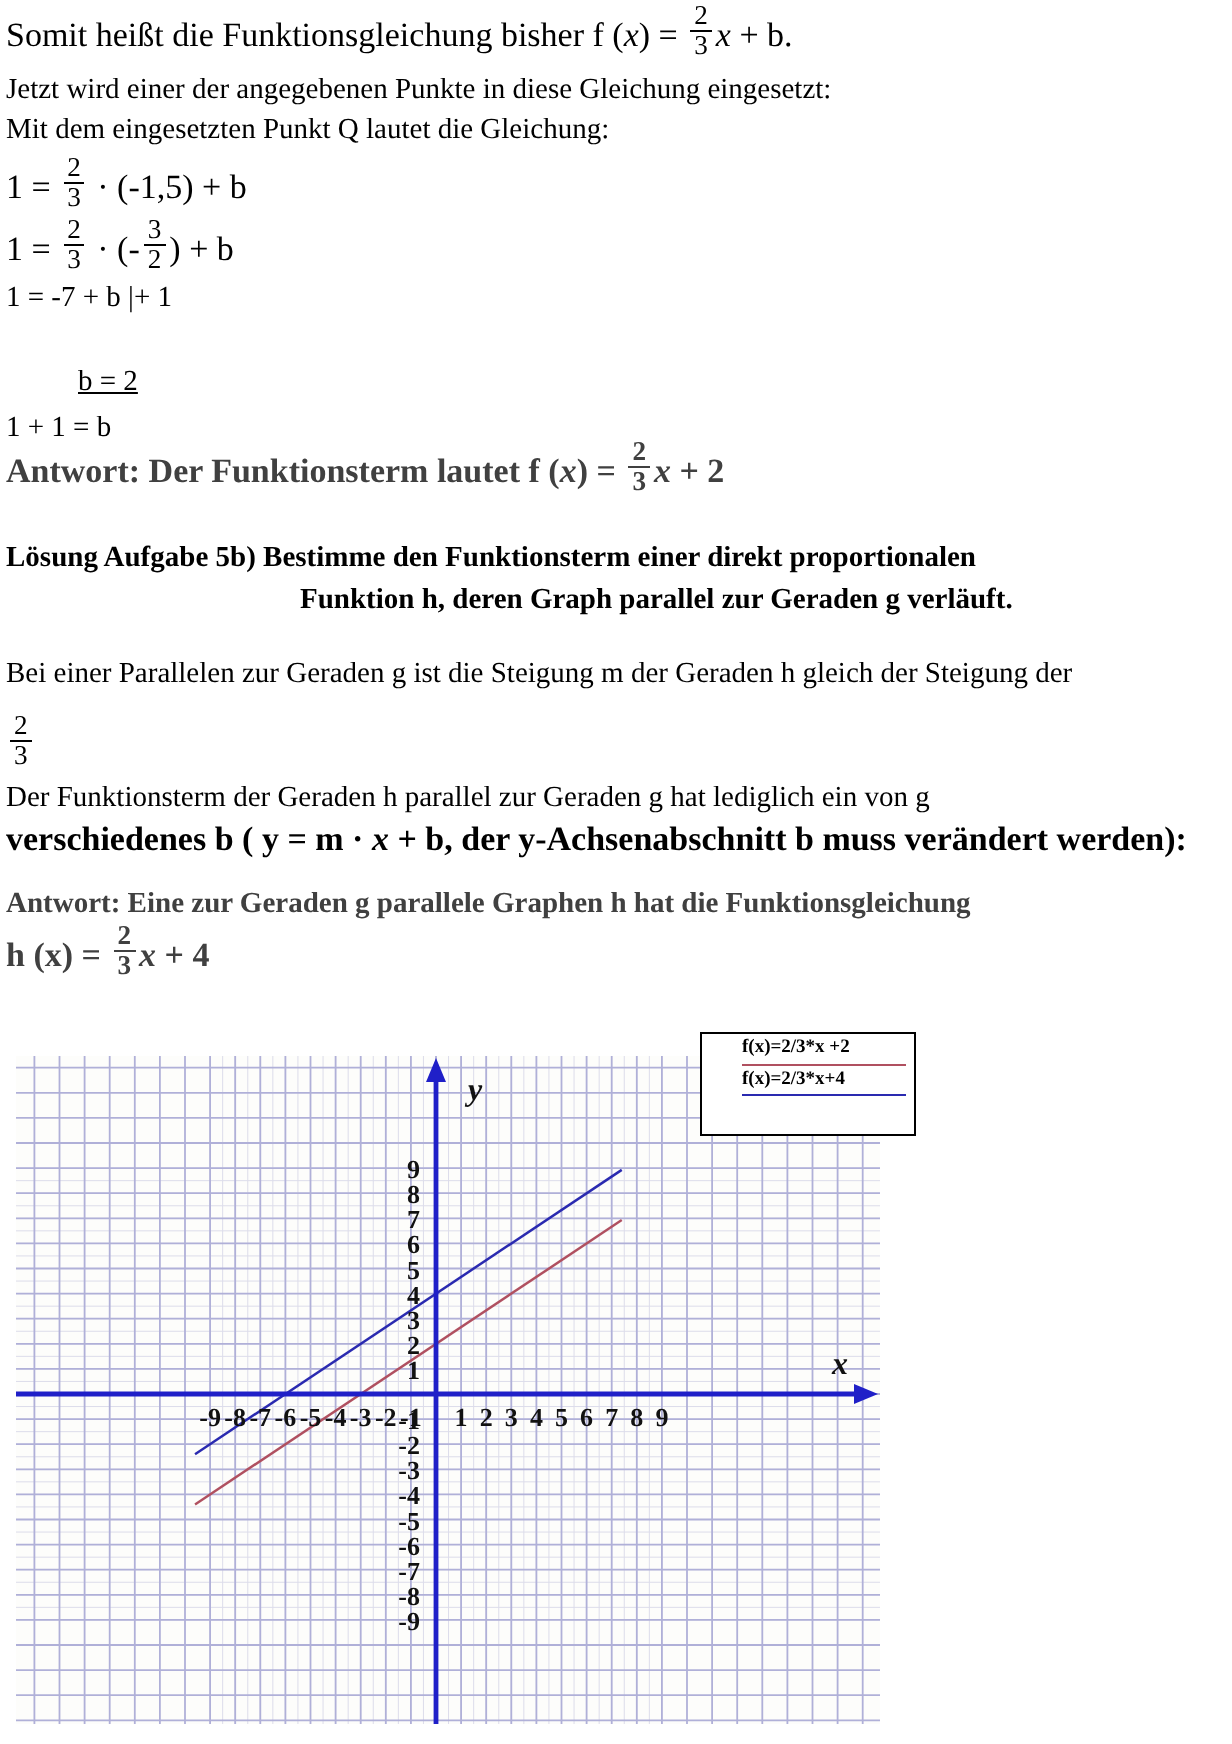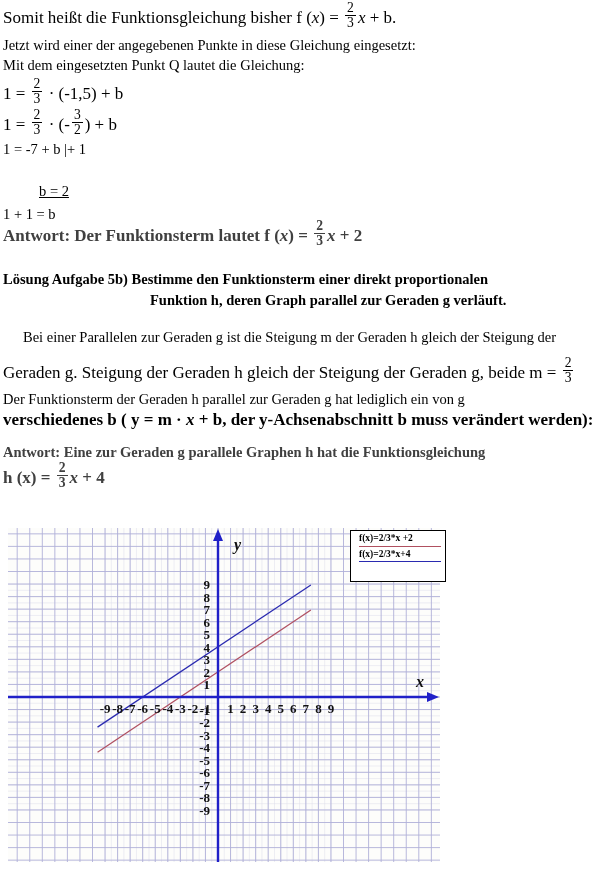--- a/index.html
+++ b/index.html
@@ -41,26 +41,26 @@
     position:absolute;
     left:8px;top:528px;
     width:432px;height:334px;
     background:#fdfdfb;
     border:0;
     overflow:hidden;
   }
   #graph svg{display:block;}
   .legendbox{
     position:absolute;
-    left:350px;top:530px;
-    width:96px;height:52px;
+    left:350px;top:516px;
+    width:108px;height:52px;
     background:#ffffff;
     border:1.5px solid #000000;
     box-sizing:border-box;
-    padding:3px 4px 0 8px;
+    padding:3px 4px 0 20px;
   }
   .legendrow{font-family:"Liberation Serif",serif;font-size:9.5px;font-weight:bold;line-height:1.0;color:#000;white-space:nowrap;}
   .legendrule{height:0;border-bottom:1.3px solid #b05060;margin:2px 0 3px 0;}
   .legendrule.blue{border-bottom-color:#2a2ab0;}
 </style>
 </head>
 <body>
 
 <div class="page">
 
@@ -87,23 +87,22 @@
   <div class="txt" style="left:3px; top:163px;margin-top:44px;">1 + 1 = b</div>
   <div class="txt ul" style="left:3px; top:184px;">b = 2</div>
 
   <div class="line-row bold red" style="left:3px; top:221px;">
     <span>Antwort: Der Funktionsterm lautet  f (</span><span class="ital">x</span><span>) = </span><span class="frac"><span class="num">2</span><span class="den">3</span></span><span class="ital">x</span><span> + 2</span>
   </div>
 
   <div class="txt bold" style="left:3px; top:272px;">Lösung Aufgabe 5b) Bestimme den Funktionsterm einer direkt proportionalen</div>
   <div class="txt bold" style="left:150px; top:293px;">Funktion h, deren Graph parallel zur Geraden g verläuft.</div>
 
-  <div class="txt" style="left:3px; top:330px;margin-left:20px;">Bei einer Parallelen zur Geraden g ist die Steigung m der Geraden h gleich der Steigung der</div>
+  <div class="txt" style="left:3px; top:330px;">Bei einer Parallelen zur Geraden g ist die Steigung m der Geraden h gleich der Steigung der</div>
   <div class="line-row" style="left:3px; top:358px;">
-    <span>Geraden g. Steigung der Geraden h gleich der Steigung der Geraden g, beide m =</span>
     <span class="frac"><span class="num">2</span><span class="den">3</span></span>
   </div>
 
   <div class="txt" style="left:3px; top:392px;">Der Funktionsterm der Geraden h parallel zur Geraden g hat  lediglich ein von g</div>
   <div class="line-row" style="left:3px; top:410px;font-weight:bold;">
     <span>verschiedenes b ( y = m · </span><span class="ital">x</span><span> + b, der y-Achsenabschnitt b muss verändert werden):</span>
   </div>
 
   <div class="txt bold red" style="left:3px; top:445px;">Antwort: Eine  zur Geraden g parallele Graphen h hat die Funktionsgleichung</div>
   <div class="line-row bold red" style="left:3px; top:463px;">

